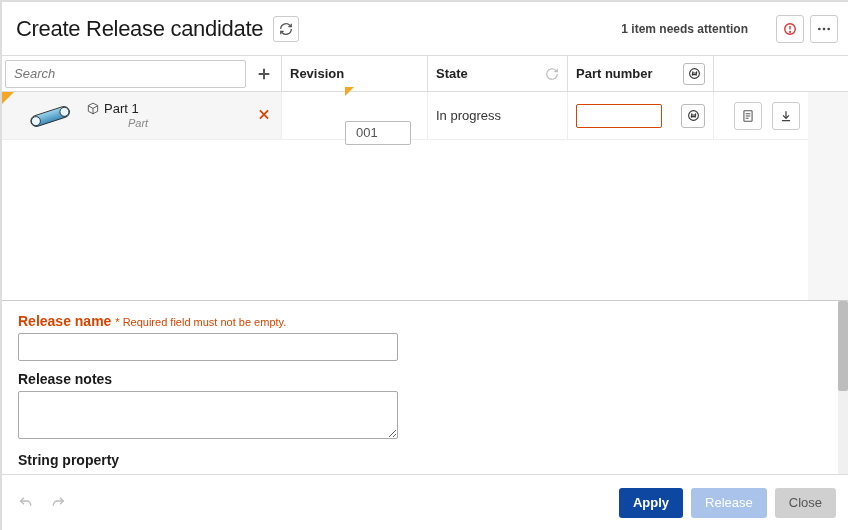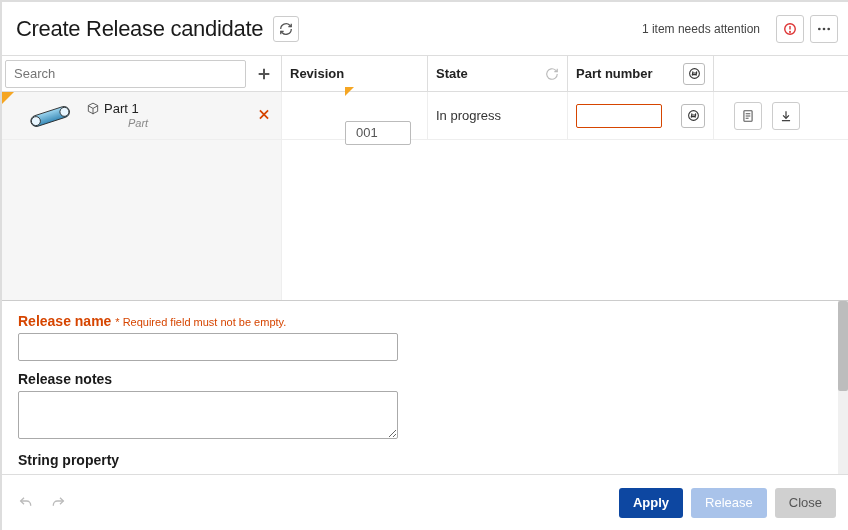--- a/index.html
+++ b/index.html
@@ -35,21 +35,22 @@
     border: 1px solid #ccc;
     border-radius: 3px;
     background: #fff;
     display: flex; align-items: center; justify-content: center;
     cursor: pointer;
   }
   .header-spacer { flex: 1; }
   .attention-text {
     font-size: 12px;
     color: #444;
-    margin-right: 10px;
+    margin-right: 22px;
+    font-weight: bold;
   }
   .icon-btn {
     width: 28px; height: 28px;
     border: 1px solid #ccc;
     border-radius: 3px;
     background: #fff;
     display: inline-flex; align-items: center; justify-content: center;
     cursor: pointer;
     margin-left: 6px;
   }
@@ -76,20 +77,21 @@
     padding: 3px;
     display: flex;
     gap: 4px;
   }
   .search-input {
     flex: 1;
     height: 28px;
     border: 1px solid #ccc;
     border-radius: 2px;
     padding: 0 8px;
+    font-style: italic;
     font-size: 13px;
     color: #888;
     outline: none;
   }
   .plus-btn {
     width: 28px; height: 28px;
     display: flex; align-items: center; justify-content: center;
     cursor: pointer;
     font-size: 20px;
     font-weight: 700;
@@ -345,21 +347,21 @@
       <svg width="13" height="13" viewBox="0 0 24 24" fill="none" stroke="#333" stroke-width="2">
           <circle cx="12" cy="12" r="9"></circle>
           <path d="M9 8l-1 8M16 8l-1 8M8 11h9M7 14h9"></path>
         </svg>
     </div>
   </div>
   <div class="colhead-cell actions"></div>
 </div>
 
 <div class="data-area">
-  <div style="display:flex;flex-direction:column;width:100%;">
+  <div style="display:flex;flex-direction:row;width:100%;">
 
     <div class="data-row">
       <div class="data-cell namecell">
         <div class="corner-flag"></div>
         <div class="part-thumb">
           <svg width="60" height="34" viewBox="0 0 60 34">
             <defs>
               <linearGradient id="g1" x1="0" y1="0" x2="0" y2="1">
                 <stop offset="0" stop-color="#9dd5ef"></stop>
                 <stop offset="1" stop-color="#3a8ab7"></stop>

